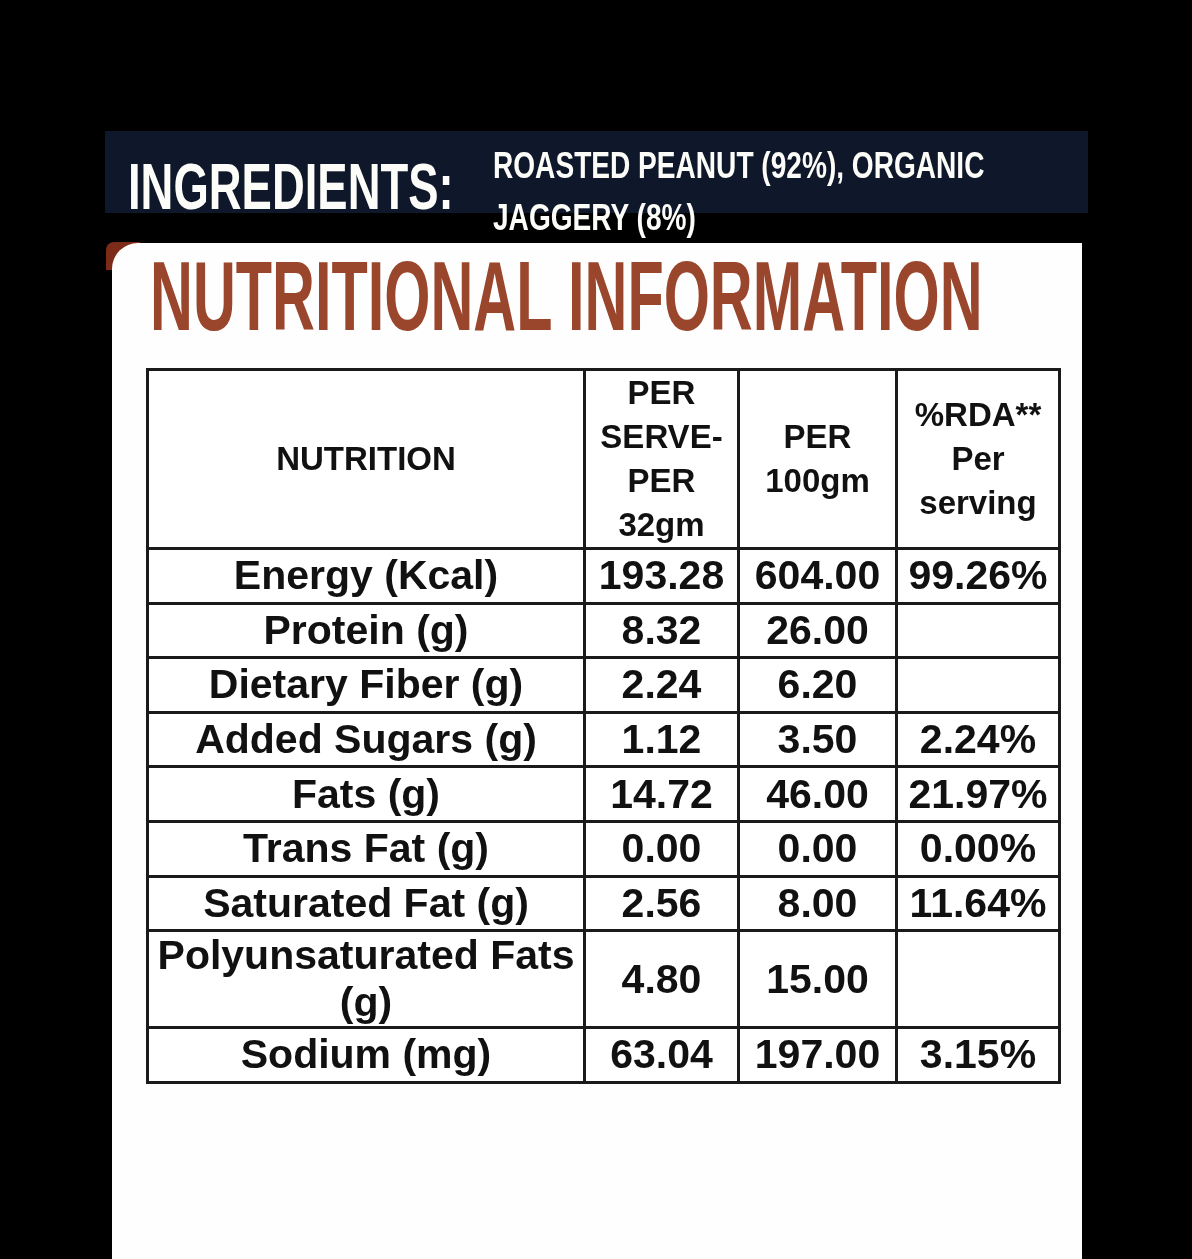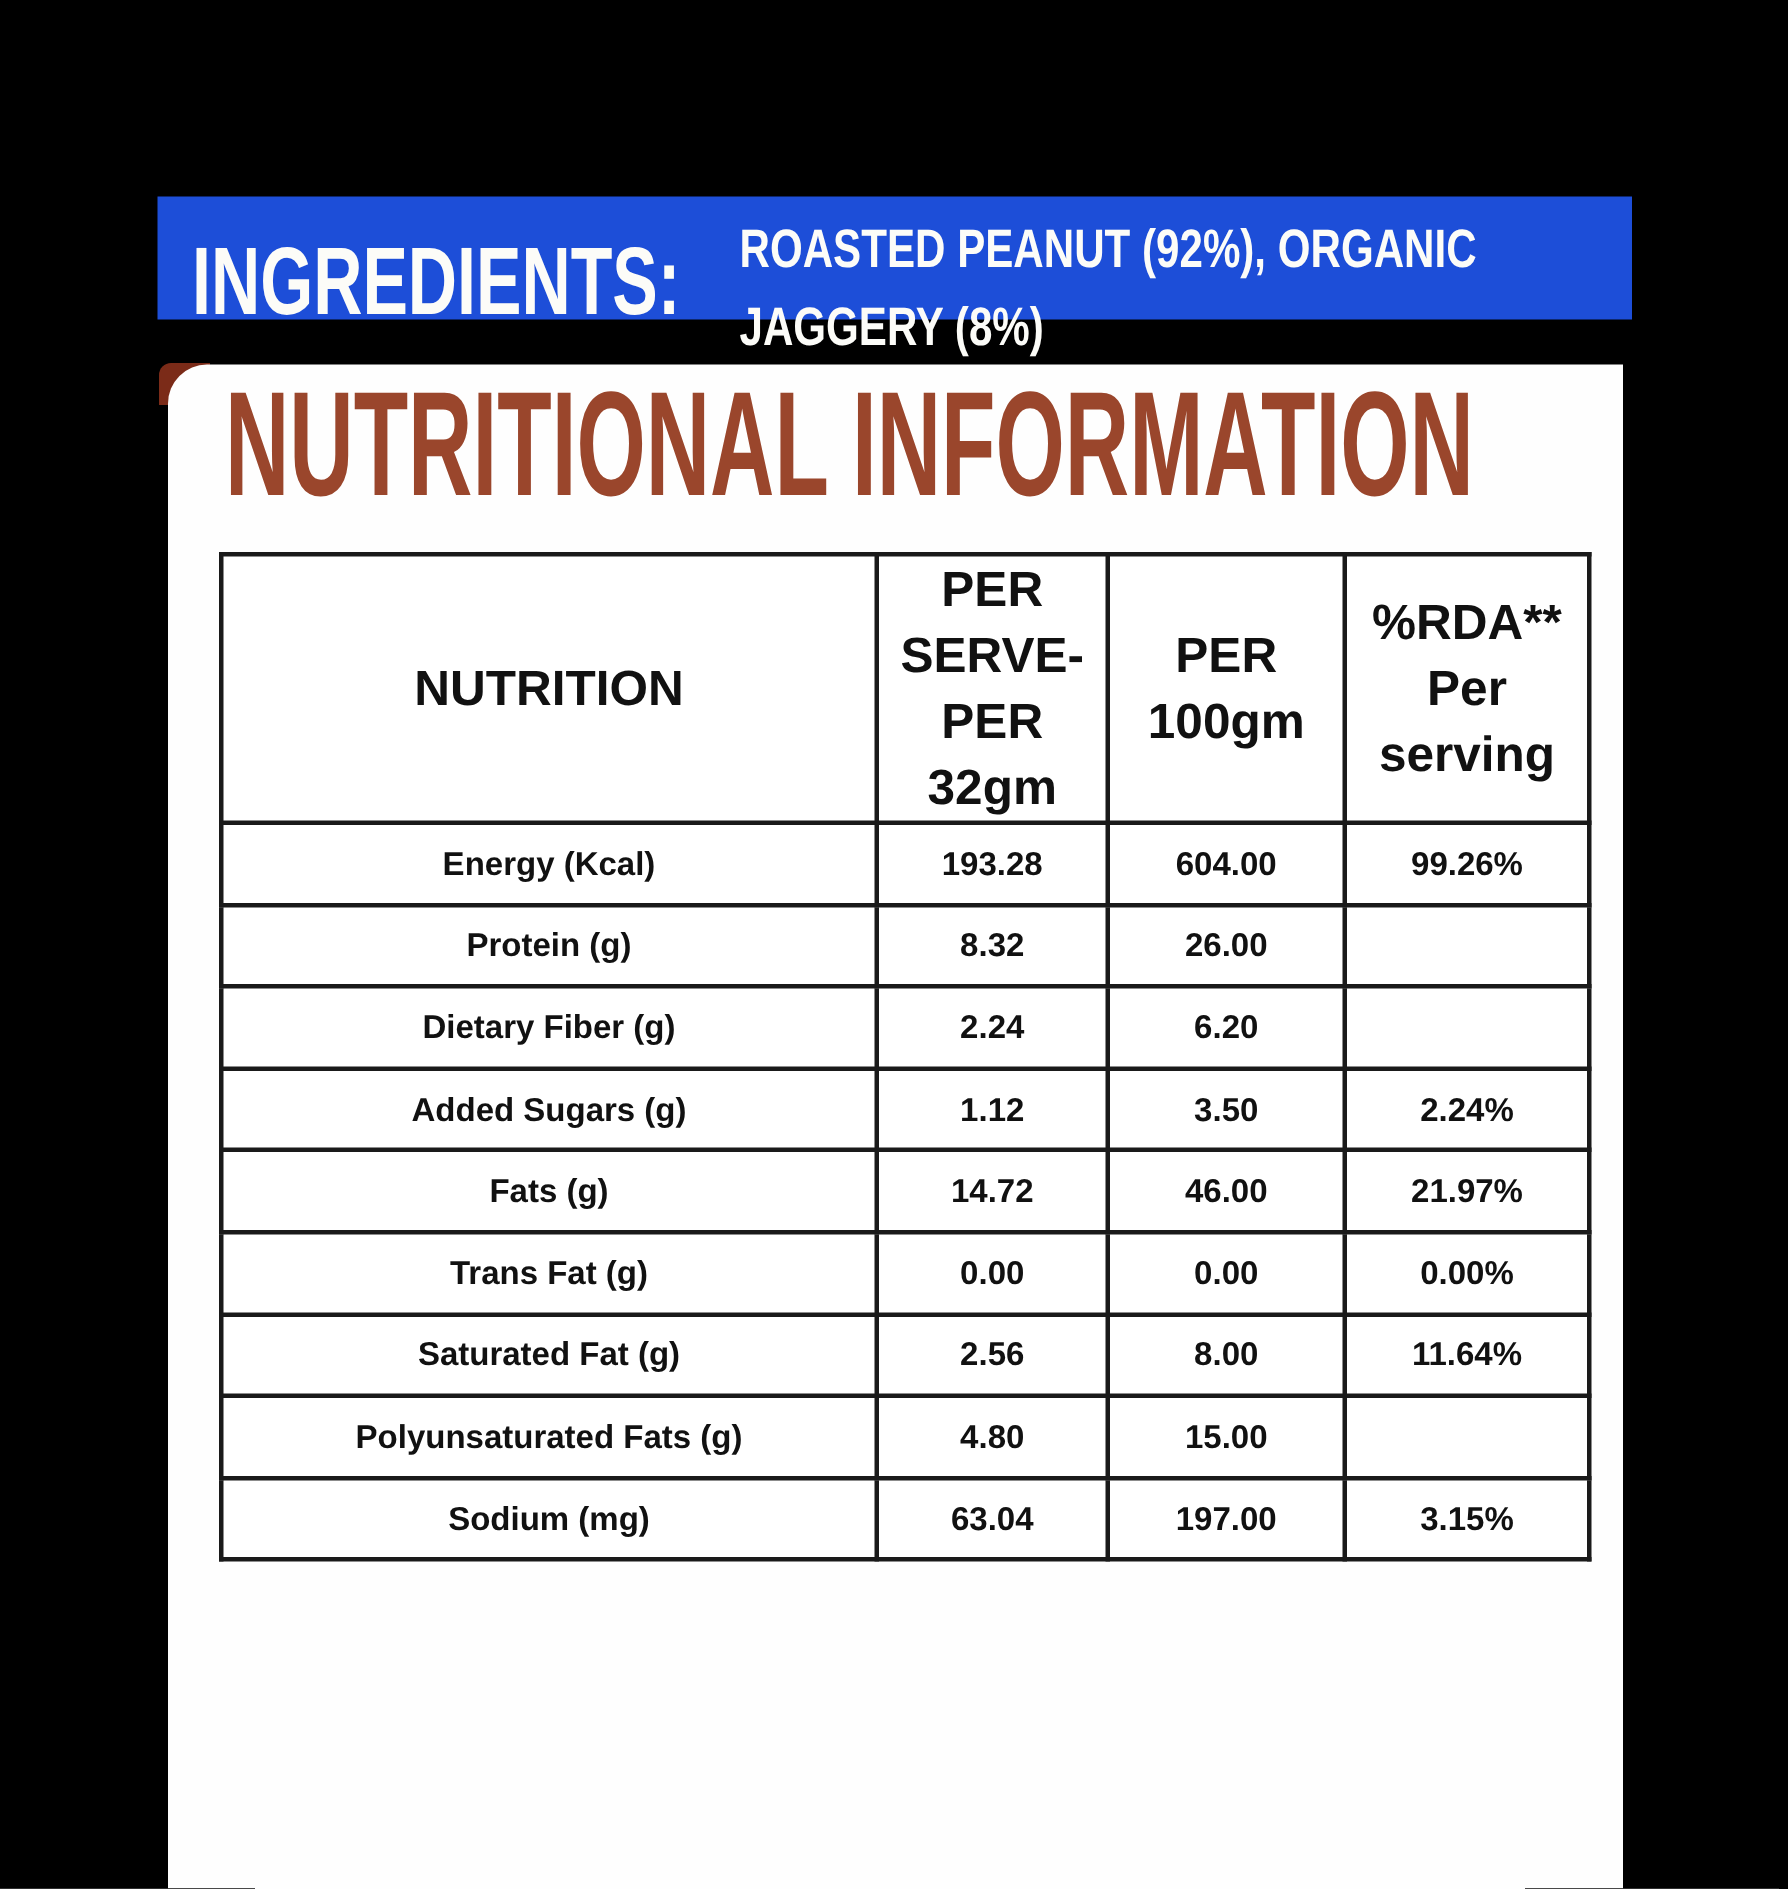--- a/index.html
+++ b/index.html
@@ -16,21 +16,21 @@
     font-family: "Liberation Sans", sans-serif;
   }
 
   
   .banner {
     position: absolute;
     left: 105px;
     top: 131px;
     width: 983px;
     height: 82px;
-    background: #1d4ed8;
+    background: #0f172a;
   }
   .ing-label {
     position: absolute;
     left: 23px;
     top: 0;
     height: 111px;
     display: flex;
     align-items: center;
     color: #FCFCF8;
     font-size: 64px;
@@ -109,21 +109,21 @@
     overflow: hidden;
   }
   table.nutri tr.header-row th {
     height: 172px;
     font-size: 33px;
     line-height: 44px;
     white-space: pre-line;
   }
   table.nutri tr.data-row td {
     height: 51.6px;
-    font-size: 22px;
+    font-size: 41px;
   }
   col.c-nutrition { width: 437px; }
   col.c-serve     { width: 154px; }
   col.c-100       { width: 158px; }
   col.c-rda       { width: 163px; }
 </style>
 </head>
 <body>
 
 <div class="page">

